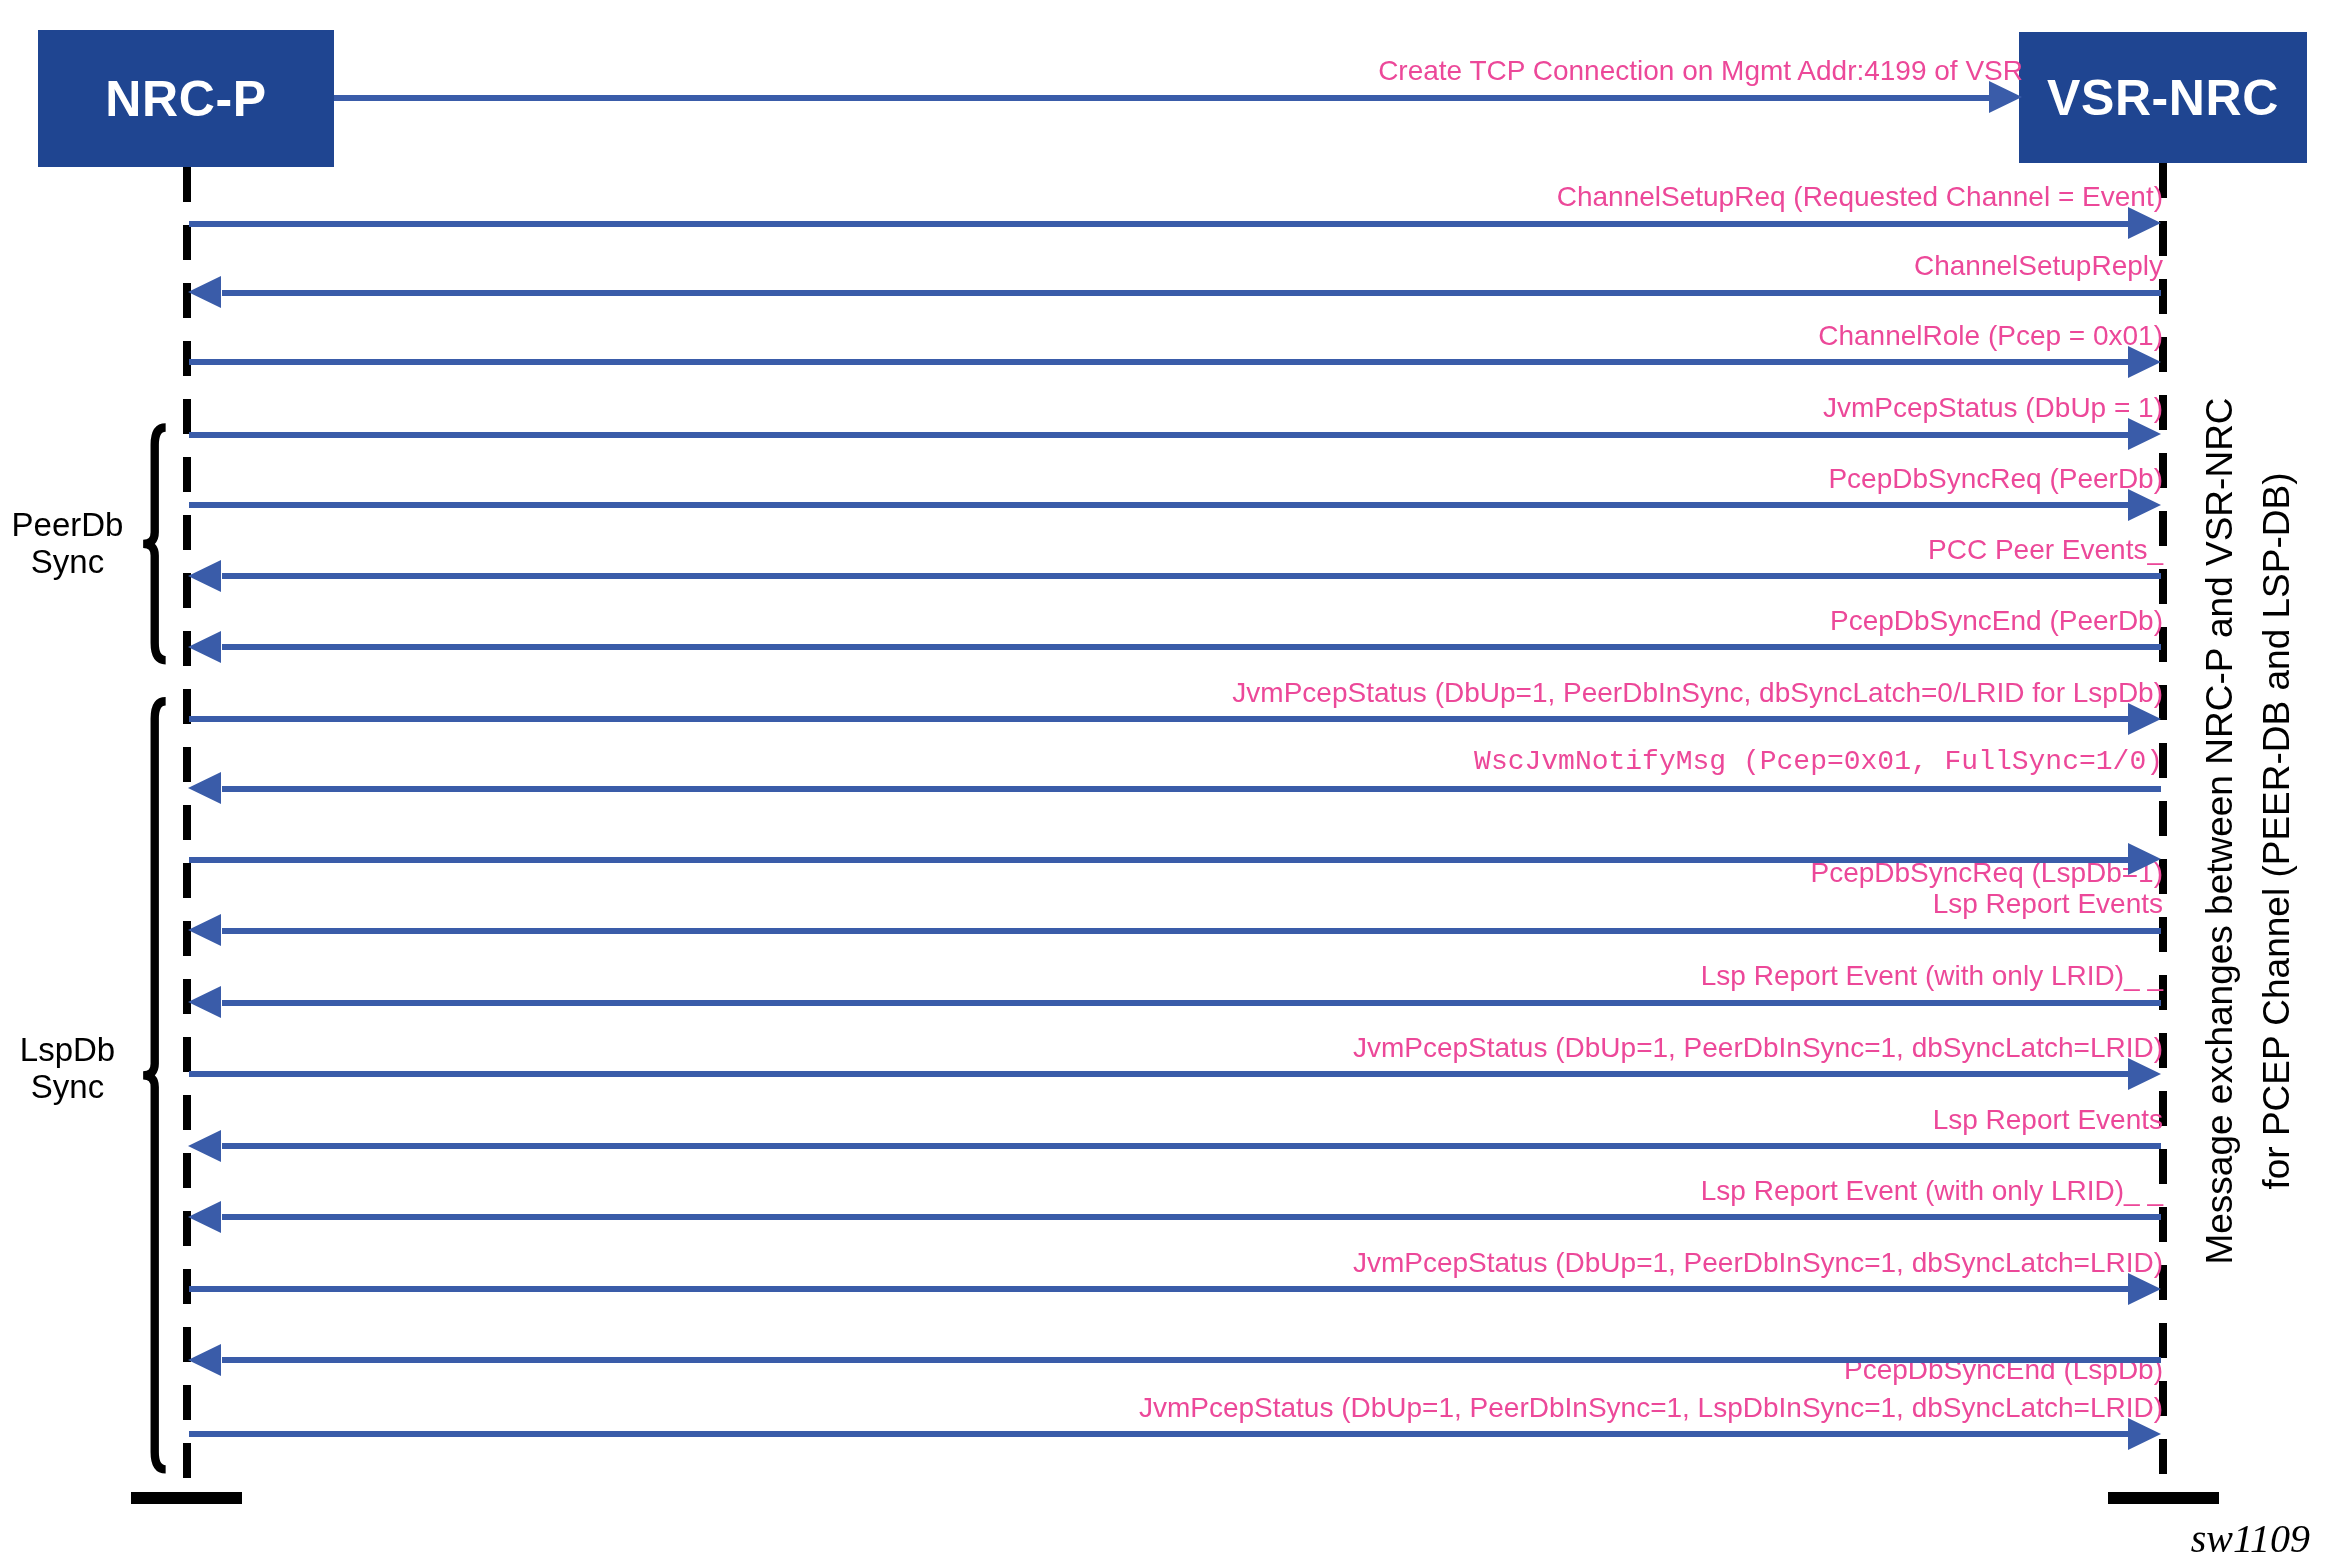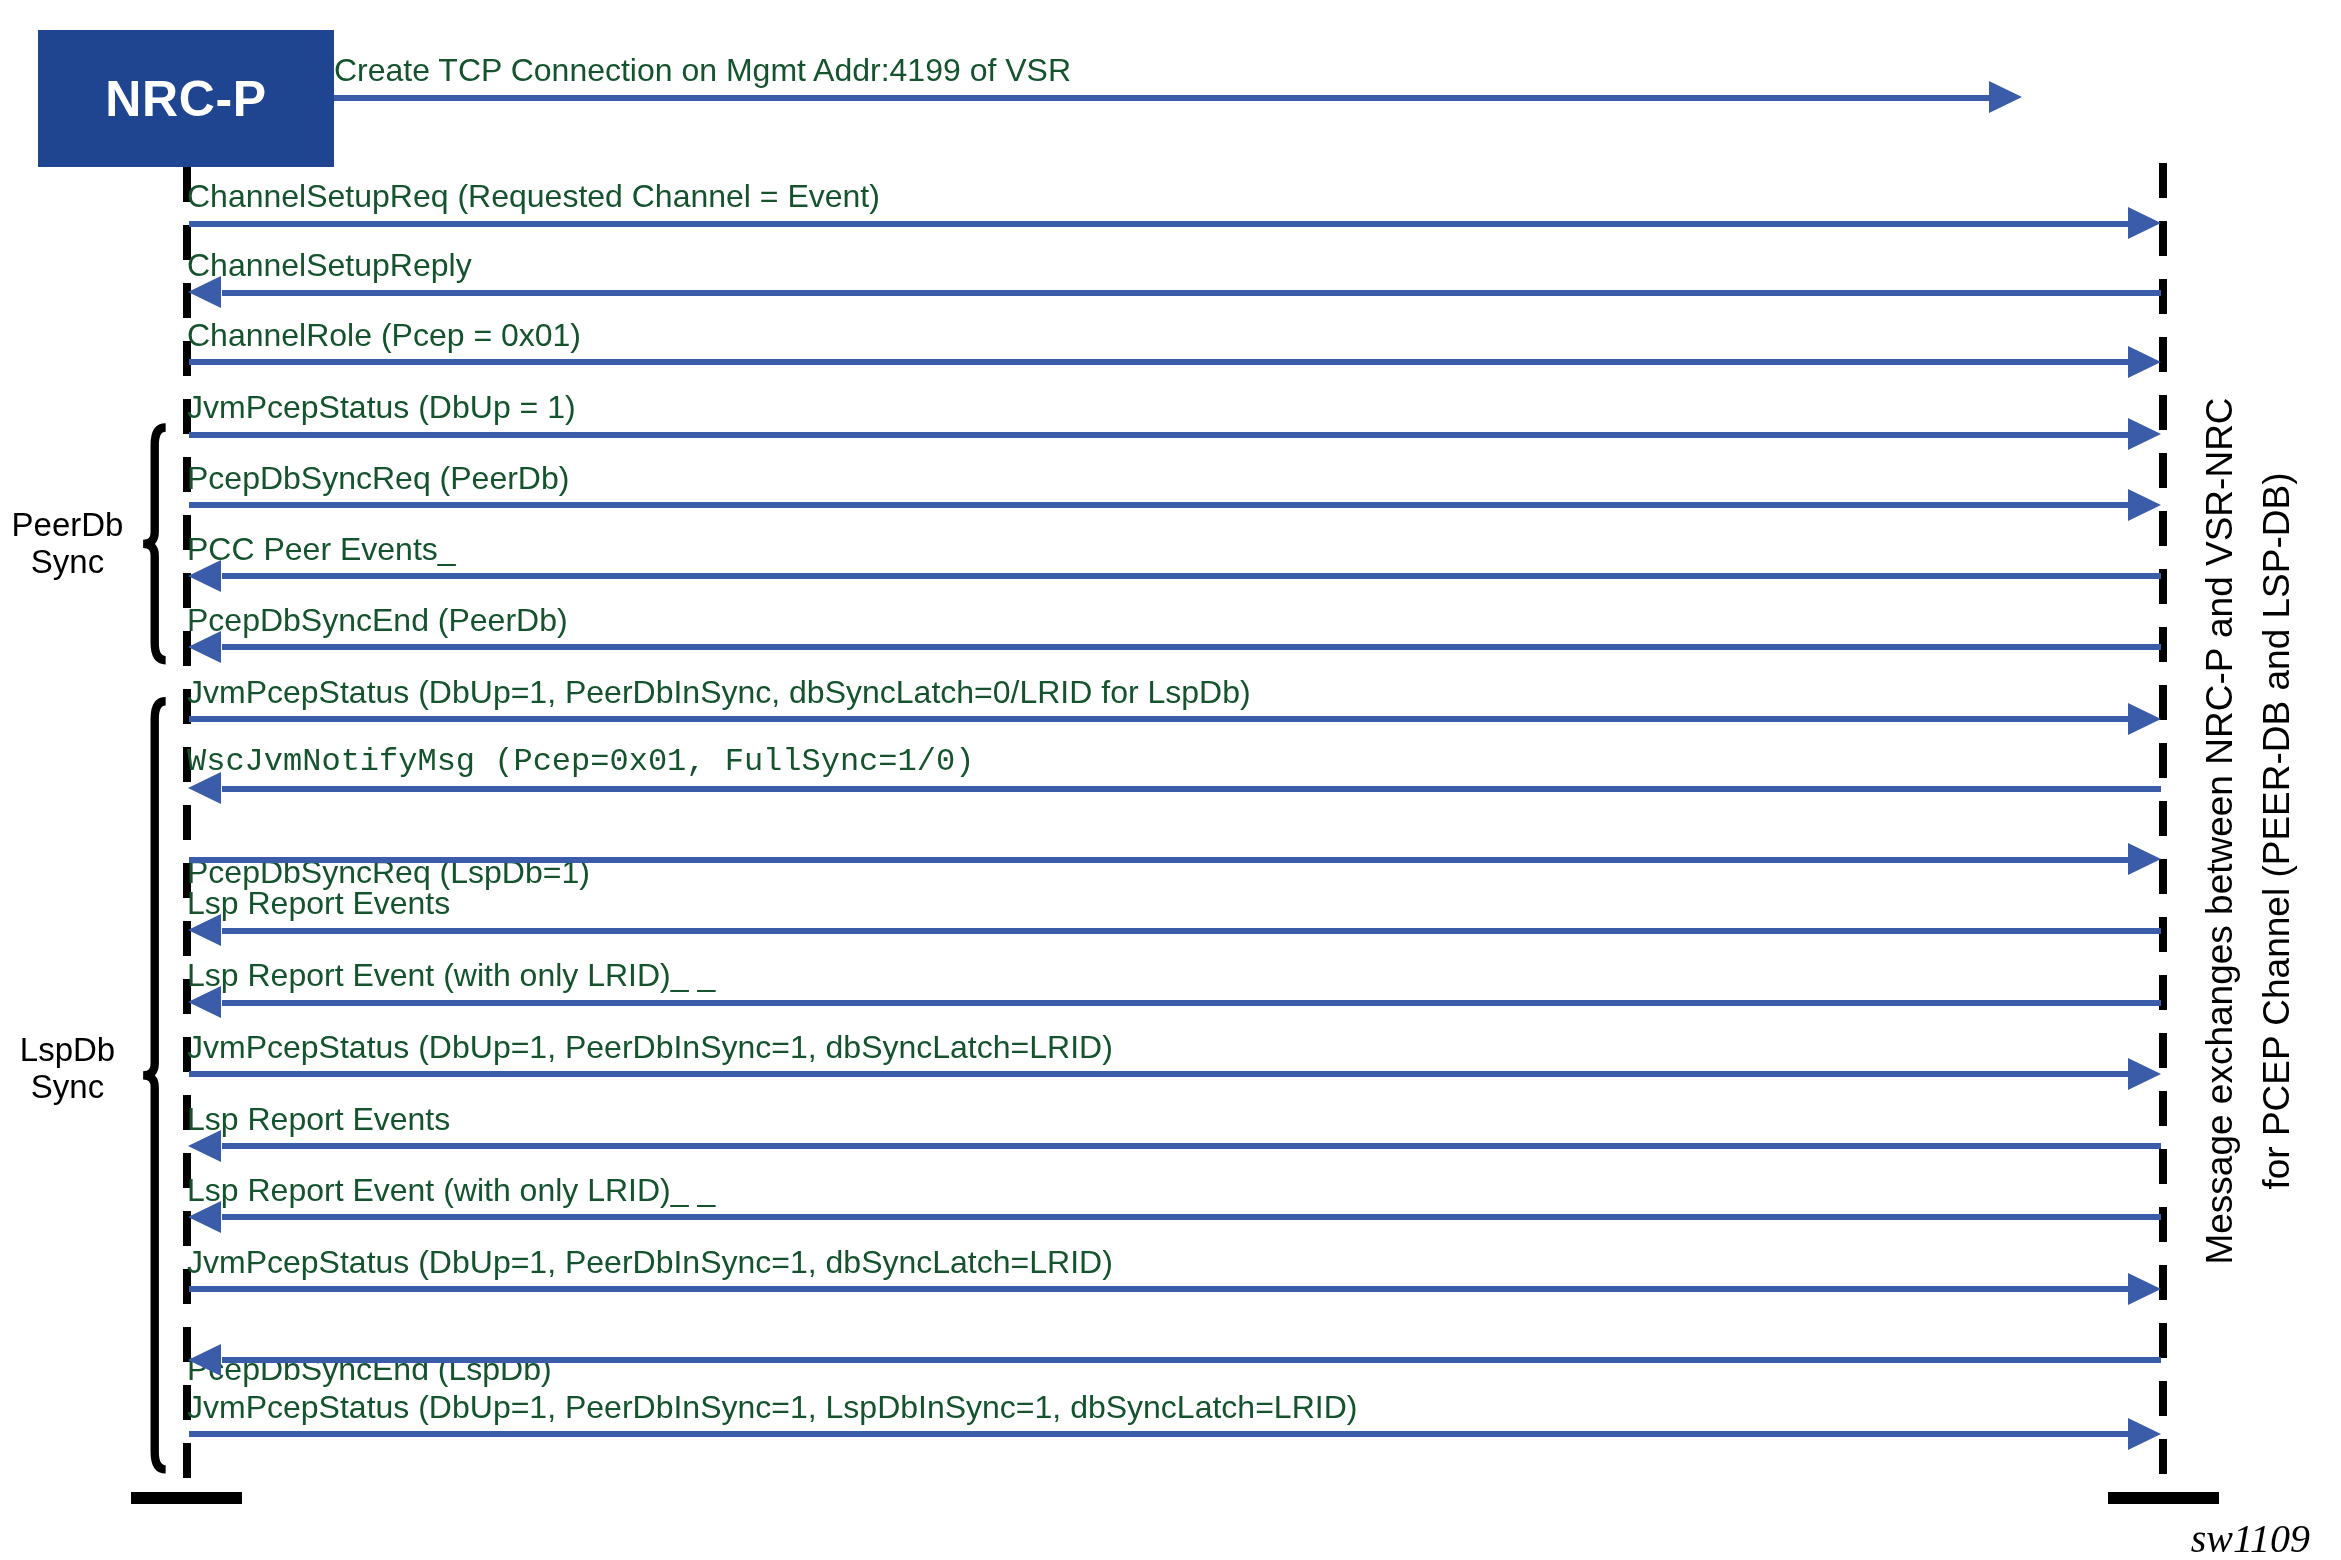--- a/index.html
+++ b/index.html
@@ -25,23 +25,23 @@
     position:absolute;width:7.7px;
     background:repeating-linear-gradient(to bottom,#000 0 35px,transparent 35px 58px);
   }
   #lifeline-left{left:183px;top:167px;height:1326px;}
   #lifeline-right{left:2159px;top:163px;height:1330px;}
   .end-bar{position:absolute;height:11.6px;width:111px;background:#000;top:1492px;}
   #end-bar-left{left:131px;}
   #end-bar-right{left:2108px;}
   .msg-label{
     position:absolute;
-    text-align:left;
-    font-size:32px;
-    color:#14532d;
+    text-align:right;
+    font-size:28px;
+    color:#ec4899;
     height:41px;line-height:41px;
     white-space:nowrap;
   }
   .msg-line{position:absolute;height:6.4px;background:var(--arrow,#3a5ca9);}
   .msg-head{position:absolute;width:0;height:0;border-top:16.7px solid transparent;border-bottom:16.7px solid transparent;}
   .msg-head.right{border-left:33px solid var(--arrow,#3a5ca9);}
   .msg-head.left{border-right:33px solid var(--arrow,#3a5ca9);}
   .group-label{
     position:absolute;left:0;width:135px;
     text-align:center;font-size:33px;line-height:37px;color:#000;
@@ -59,20 +59,23 @@
     font-style:italic;font-size:40px;color:#000;
   }
 </style>
 </head>
 <body>
 
 <div id="stage" style="--actor-box: #1f4591; --actor-text: #ffffff; --arrow: #3a5ca9;">
 
   <div id="actor-left" class="actor-box">
     <span>NRC-P</span>
+  </div>
+  <div id="actor-right" class="actor-box">
+    <span>VSR-NRC</span>
   </div>
 
   <div id="lifeline-left" class="lifeline"></div>
   <div id="lifeline-right" class="lifeline"></div>
   <div id="end-bar-left" class="end-bar"></div>
   <div id="end-bar-right" class="end-bar"></div>
 
   <div class="msg-label" style="left:334px;width:1689px;top:50px;">Create TCP Connection on Mgmt Addr:4199 of VSR</div>
   <div class="msg-line" style="left:334px;top:95px;width:1655px;"></div>
   <div class="msg-head right" style="left:1989px;top:81px;"></div>

